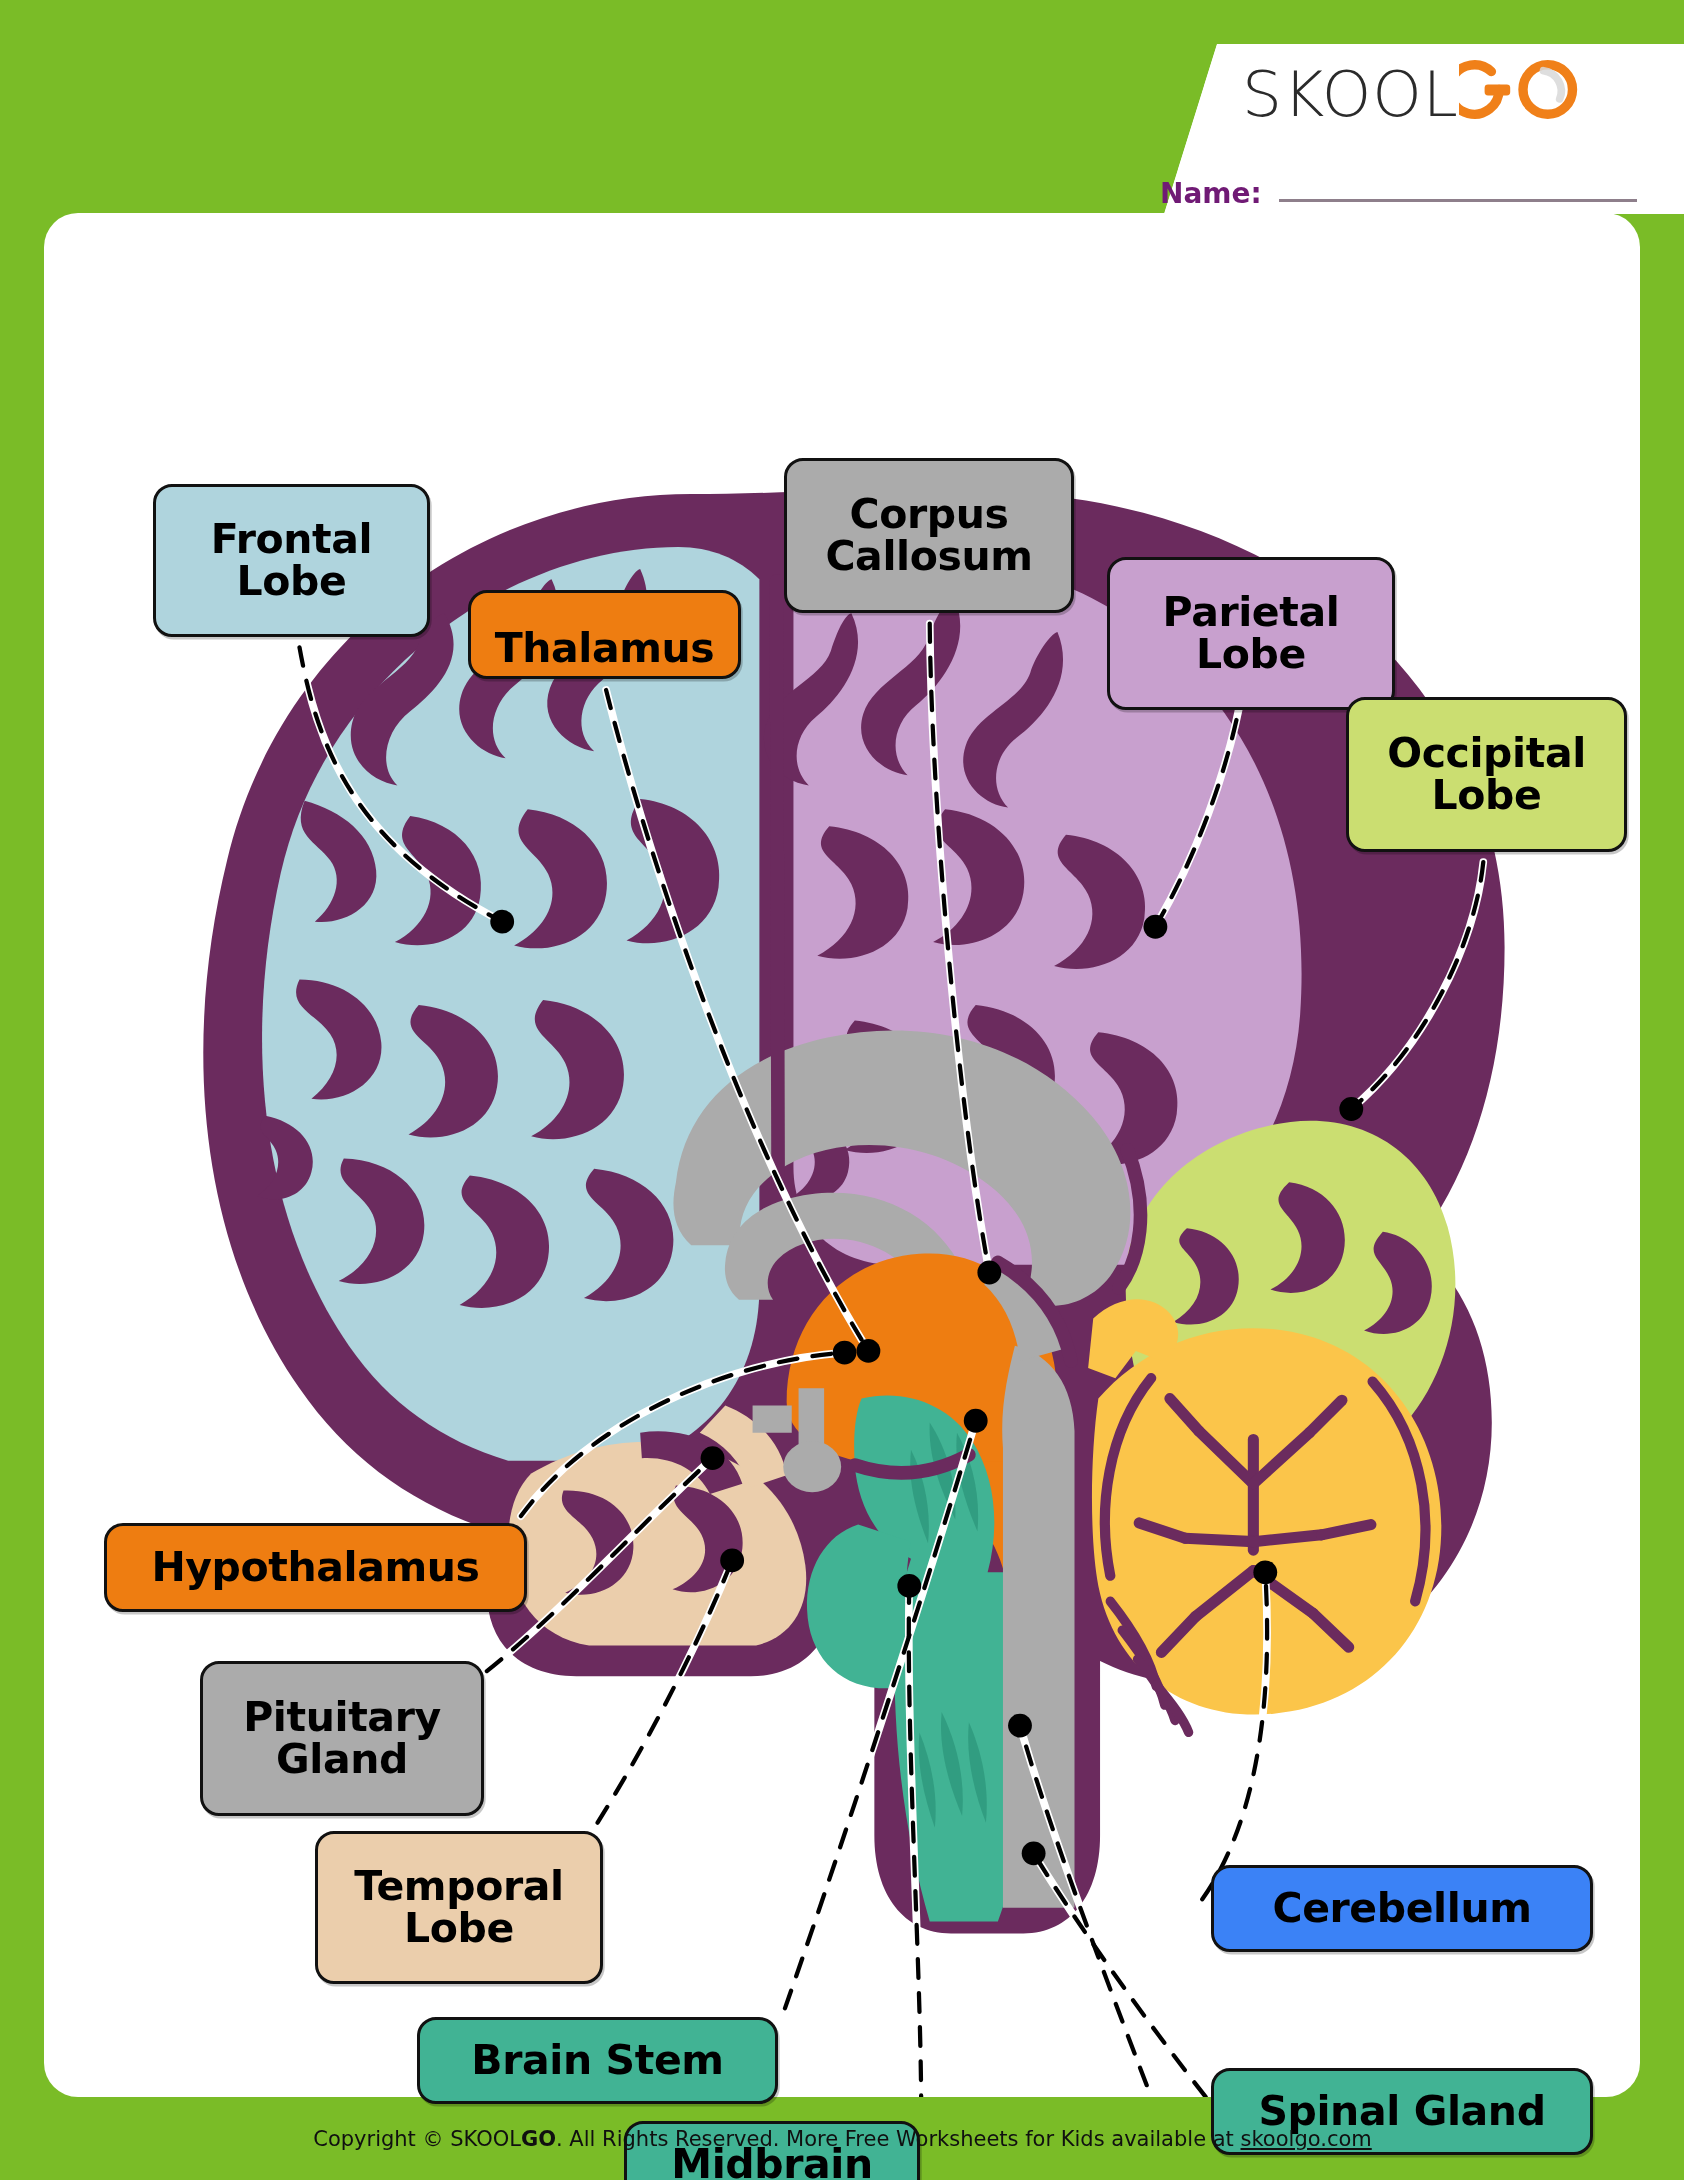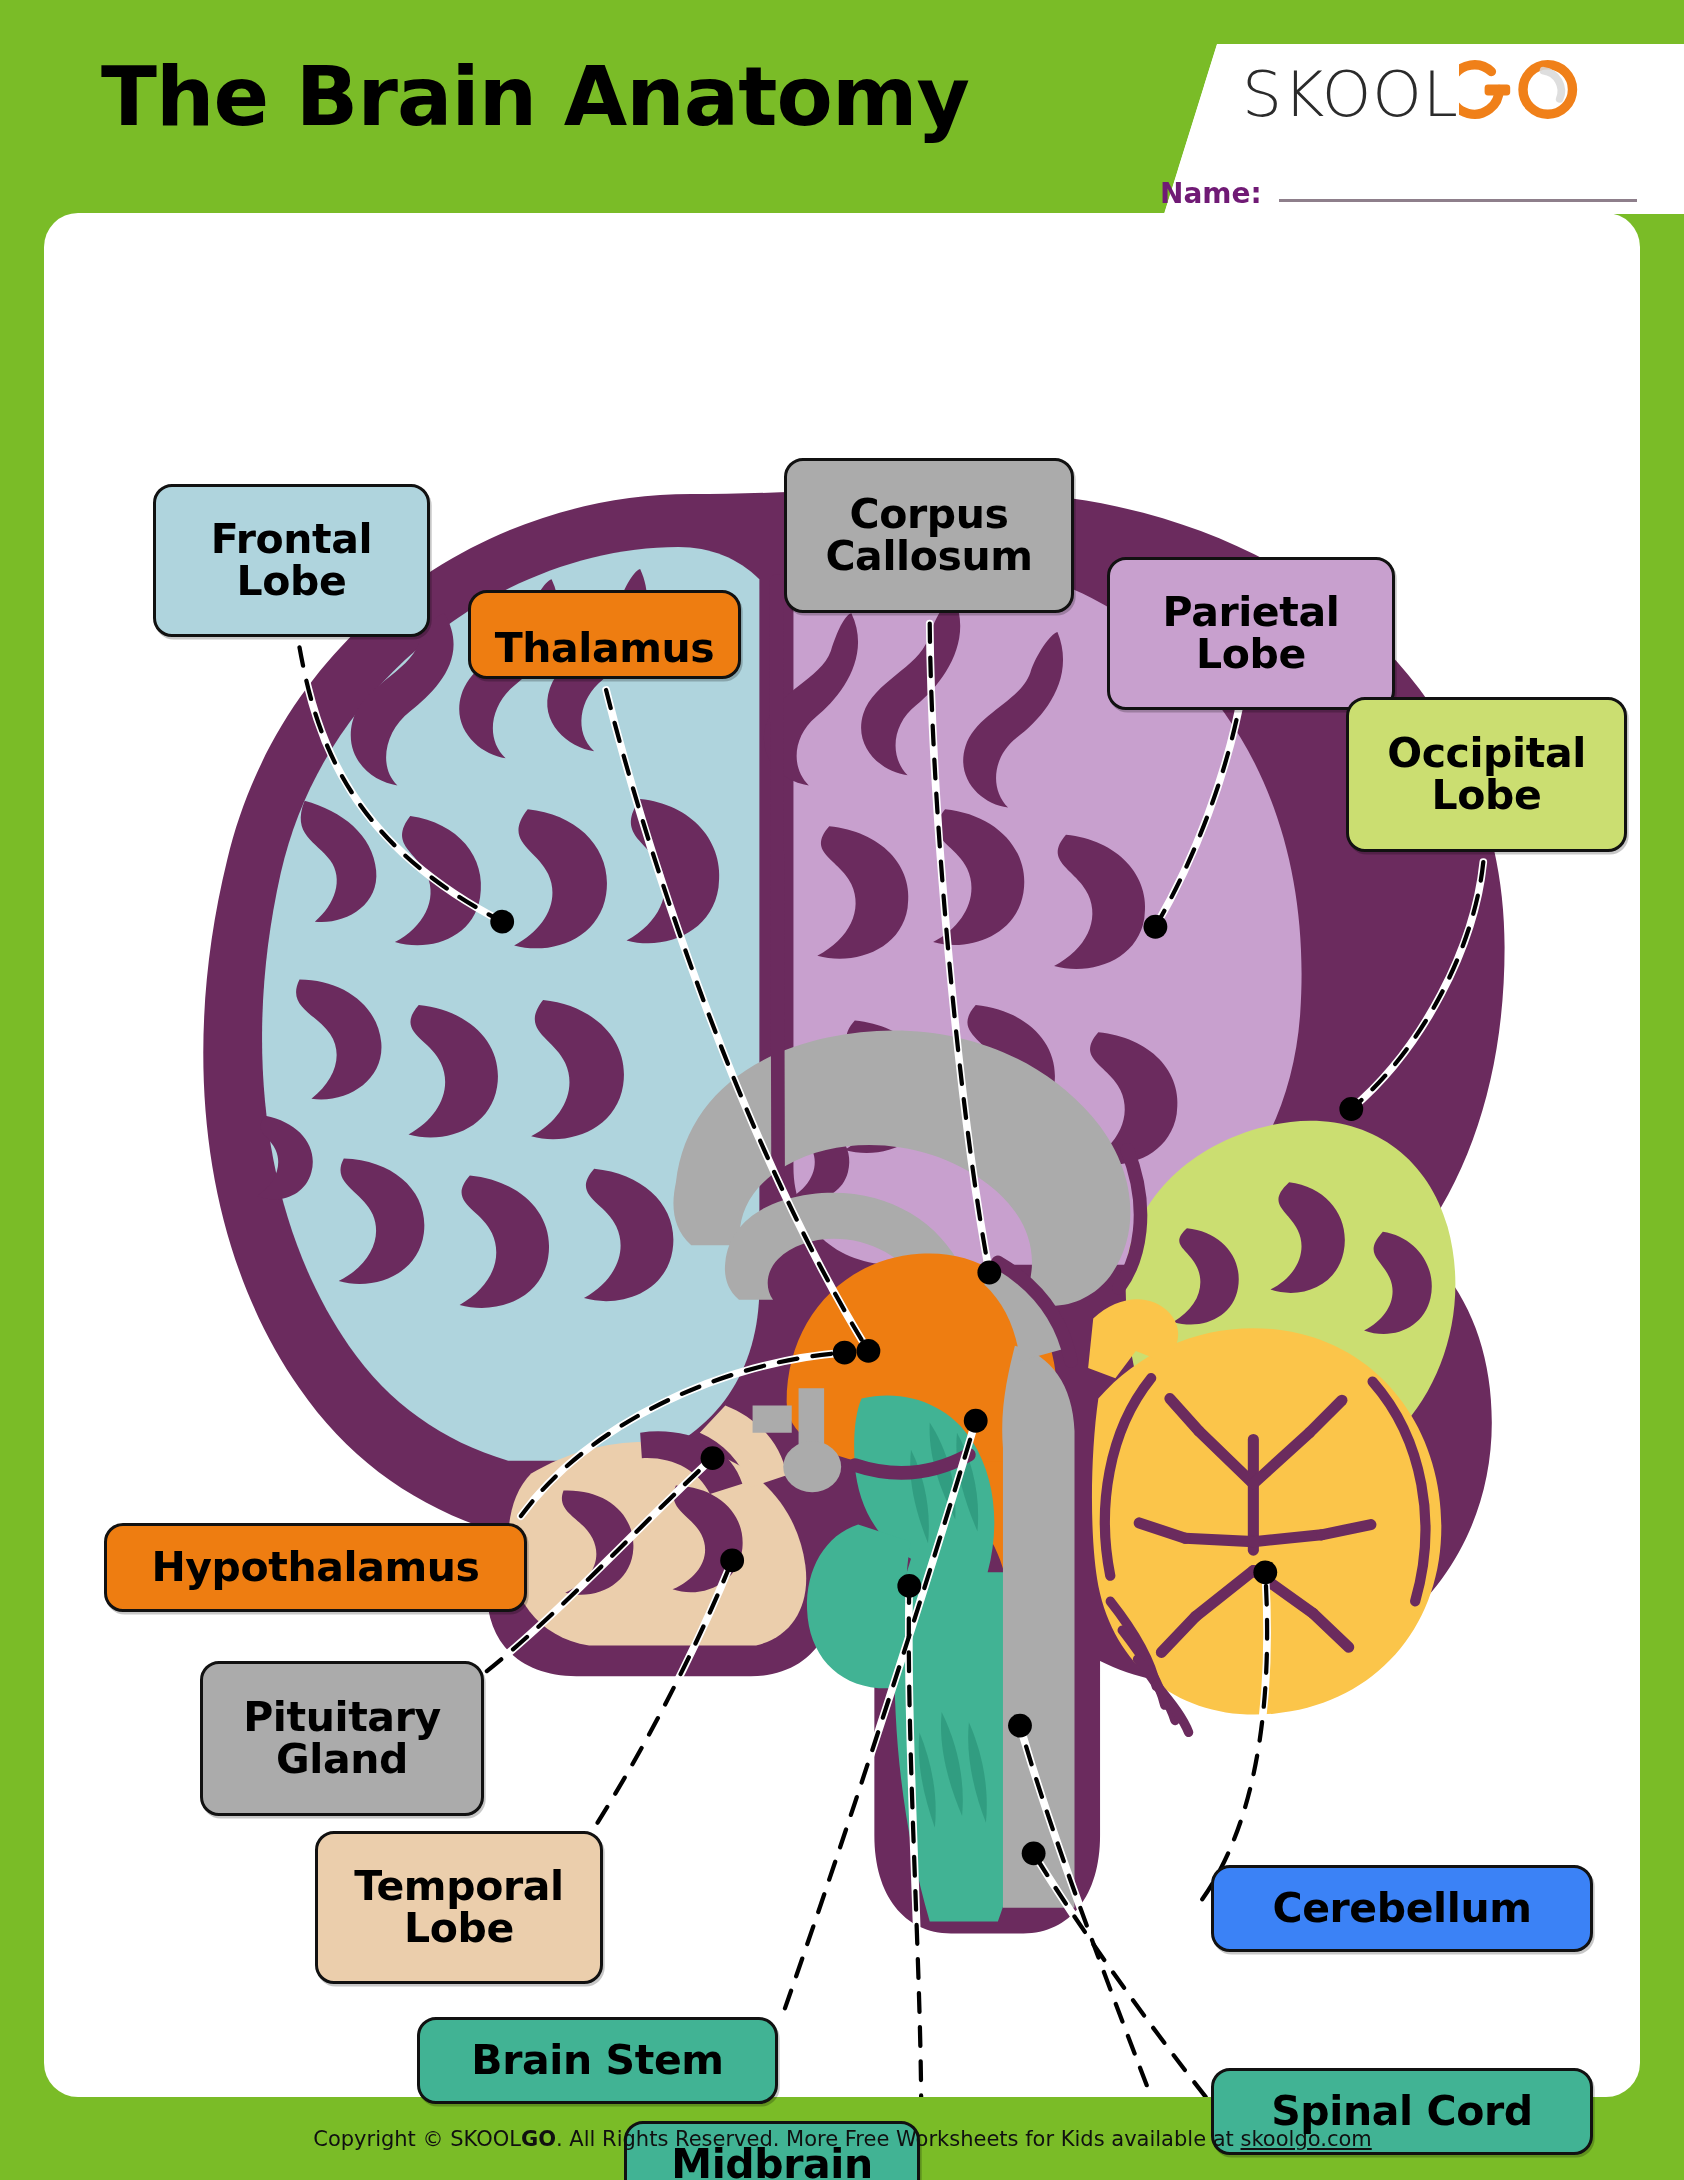--- a/index.html
+++ b/index.html
@@ -65,21 +65,20 @@
     text-align:center;color:#000;font-weight:700;
     font-size:41px;line-height:1.02;letter-spacing:-0.4px;
     box-shadow:1.7px 2.6px 0 rgba(0,0,0,.22);
     padding:3.4px 15.3px;
   }
 </style>
 </head>
 <body>
 
 <div id="header">
-  <div id="title">The Brain Anatomy</div>
 
   <div id="logo-tab"></div>
 
   <div id="logo">
     <span class="word1">SKOOL</span>
     <span class="word2">
       <svg width="128" height="77" viewBox="0 0 150 90">
 
         <path d="M47 45 A29 29 0 1 1 38 24" fill="none" stroke="#F08019" stroke-width="11" stroke-linecap="round"></path>
         <rect x="30" y="39" width="30" height="13" rx="4" fill="#F08019"></rect>
@@ -407,21 +406,21 @@
       <span style="white-space: pre-line;">Temporal
 Lobe</span>
     </div>
     <div class="lbl" style="left: 417px; top: 2017px; width: 361px; height: 87px; background: rgb(65, 179, 148);">
       <span style="white-space: pre-line;">Brain Stem</span>
     </div>
     <div class="lbl" style="left: 624px; top: 2121px; width: 296px; height: 87px; background: rgb(65, 179, 148);">
       <span style="white-space: pre-line;">Midbrain</span>
     </div>
     <div class="lbl" style="left: 1211px; top: 2068px; width: 382px; height: 87px; background: rgb(65, 179, 148);">
-      <span style="white-space: pre-line;">Spinal Cord</span>
+      <span style="white-space: pre-line;">Spinal Gland</span>
     </div>
     <div class="lbl" style="left: 1211px; top: 1865px; width: 382px; height: 87px; background: #3b82f6;">
       <span style="white-space: pre-line;">Cerebellum</span>
     </div>
   </div>
 
 <div id="footer">
   <div id="footer-text">
     <span>Copyright © SKOOL</span><b>GO</b><span>. All Rights Reserved. More Free Worksheets for Kids available at </span><u>skoolgo.com</u>
   </div>

